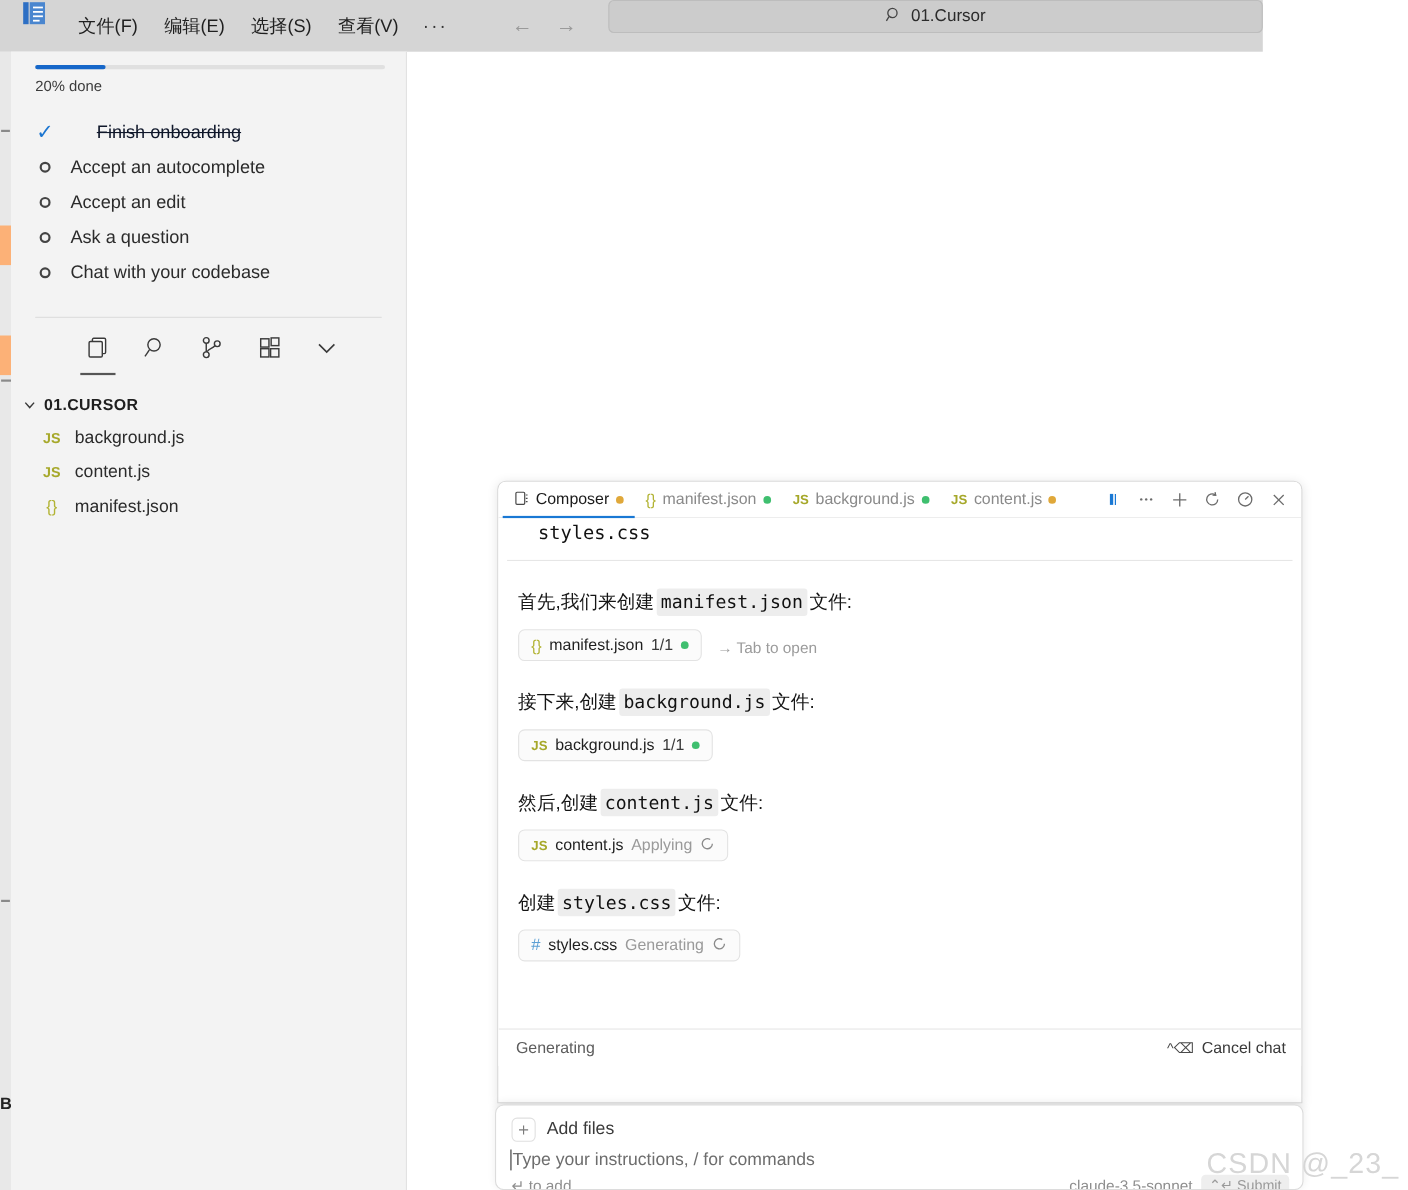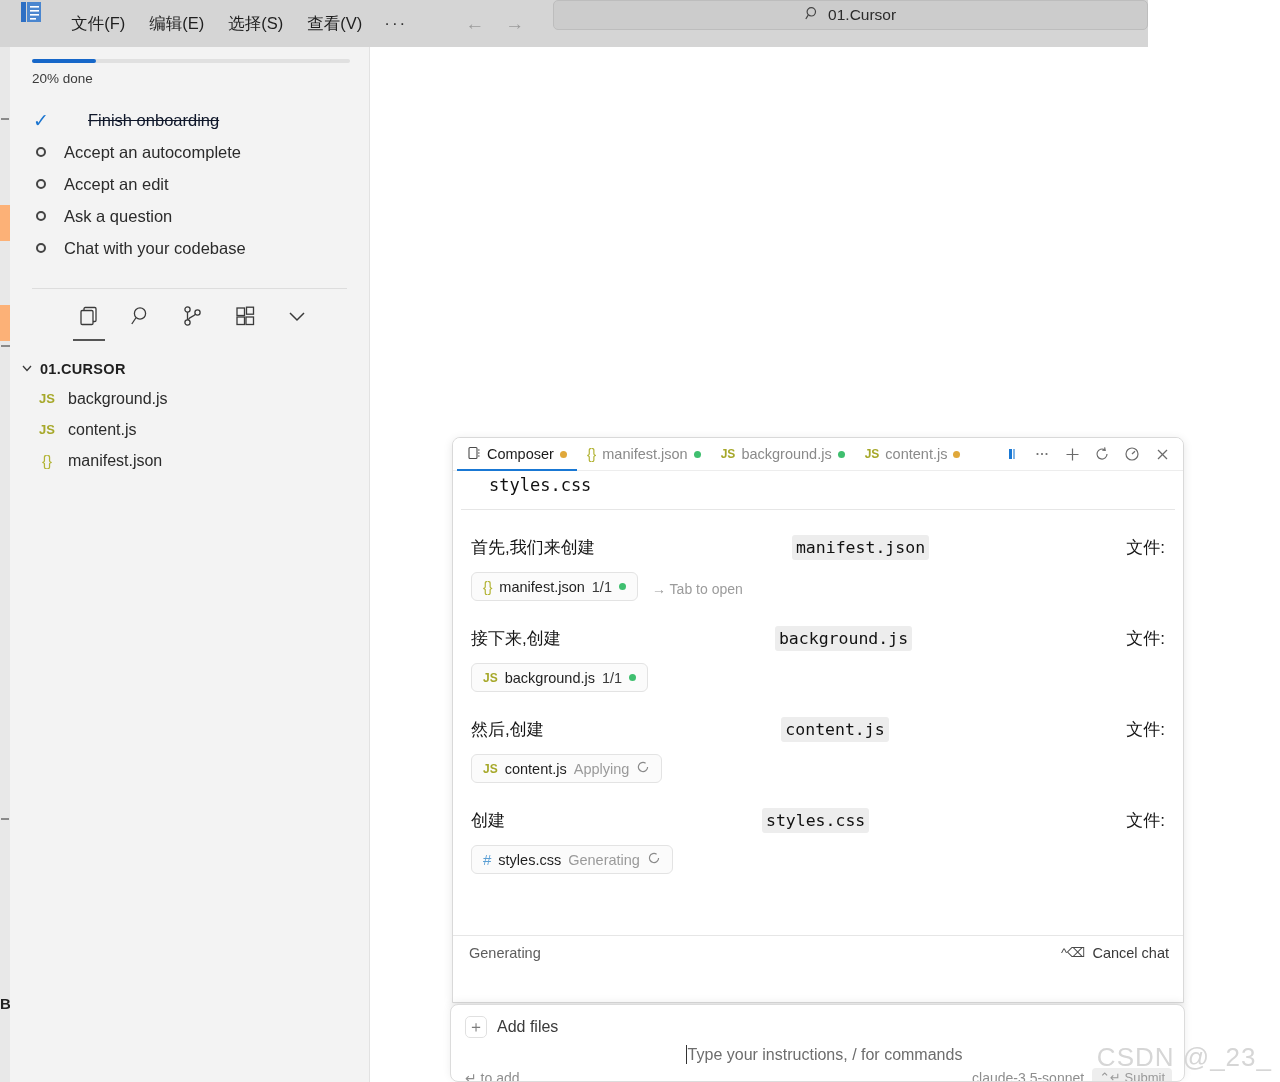--- a/index.html
+++ b/index.html
@@ -119,21 +119,21 @@
   .comp-body { position: relative; height: 498px; background: #ffffff; overflow: hidden; }
   .code-peek {
     margin: 0 8px; padding: 4px 0 14px 28px;
     border-bottom: 1px solid #e6e6e6;
     font-family: "DejaVu Sans Mono", "Liberation Mono", monospace;
     font-size: 17px; color: #111;
   }
   .msg { padding: 0 18px; }
   .para {
     font-size: 17px; color: #151515; margin-top: 25px; line-height: 1.4;
-    display: flex; align-items: baseline; flex-wrap: wrap; justify-content: space-between;
+    display: flex; align-items: baseline; flex-wrap: wrap;
   }
   .code-inline {
     font-family: "DejaVu Sans Mono", "Liberation Mono", monospace;
     font-size: 16.5px; background: #ededed; border-radius: 3px; padding: 1px 4px; color: #111;
     margin: 0 2px;
   }
   .filechip {
     display: inline-flex; align-items: center; gap: 7px; margin-top: 12px;
     border: 1px solid #e3e3e3; border-radius: 6px; background: #fbfbfb;
     padding: 5px 11px; height: 29px; font-size: 14.5px; color: #1f1f1f; cursor: pointer;
@@ -164,21 +164,21 @@
     background: #ffffff; border: 1px solid #dcdcdc; border-radius: 8px;
     box-shadow: 0 -2px 8px rgba(0,0,0,0.07);
     overflow: hidden;
   }
   .addfiles-row { display: flex; align-items: center; gap: 10px; padding: 11px 0 0 14px; }
   .plus-box {
     width: 22px; height: 22px; border: 1px solid #e0e0e0; border-radius: 5px;
     display: flex; align-items: center; justify-content: center; font-size: 16px; color: #7b7b7b; cursor: pointer;
   }
   .addfiles-label { font-size: 16px; color: #3a3a3a; }
-  .input-row { display: flex; align-items: center; padding: 7px 0 0 13px; position: relative; justify-content: center; }
+  .input-row { display: flex; align-items: center; padding: 7px 0 0 13px; position: relative; }
   .caret { width: 1px; height: 19px; background: #333; margin-right: 1px; }
   .placeholder { font-size: 16px; color: #6d6d6d; }
   .bottom-row {
     display: flex; align-items: center; padding: 4px 0 0 14px; font-size: 14px; color: #8e8e8e;
   }
   .model-row { margin-left: auto; display: flex; align-items: center; gap: 8px; padding-right: 12px; }
   .model-name { font-size: 14px; color: #8e8e8e; }
   .submit-pill { background: #eeeeee; border-radius: 4px; padding: 2px 7px; font-size: 13px; color: #9a9a9a; }
 
   .watermark {

